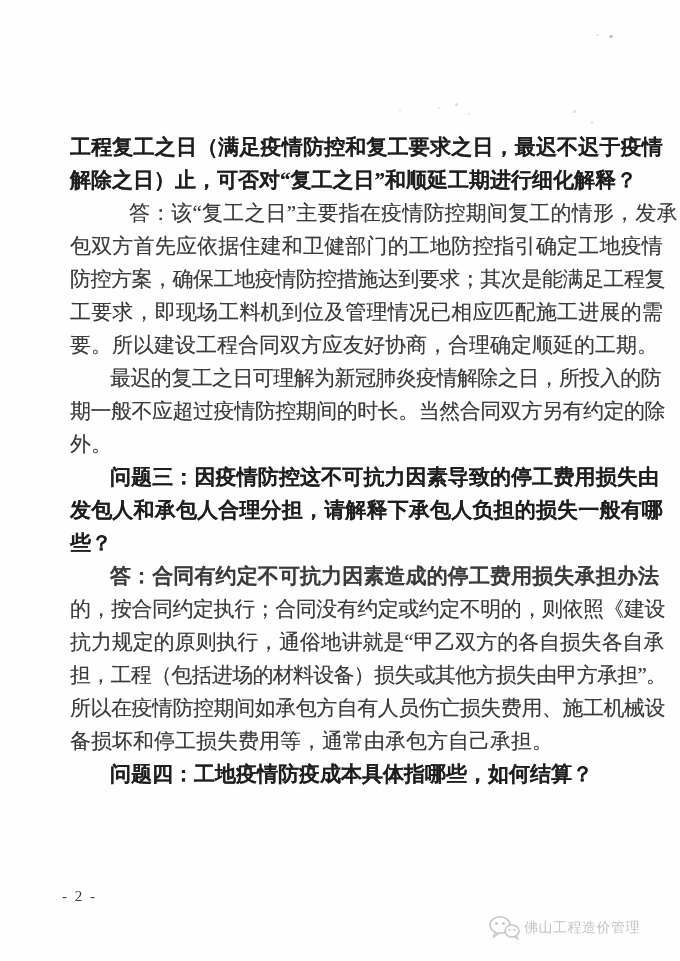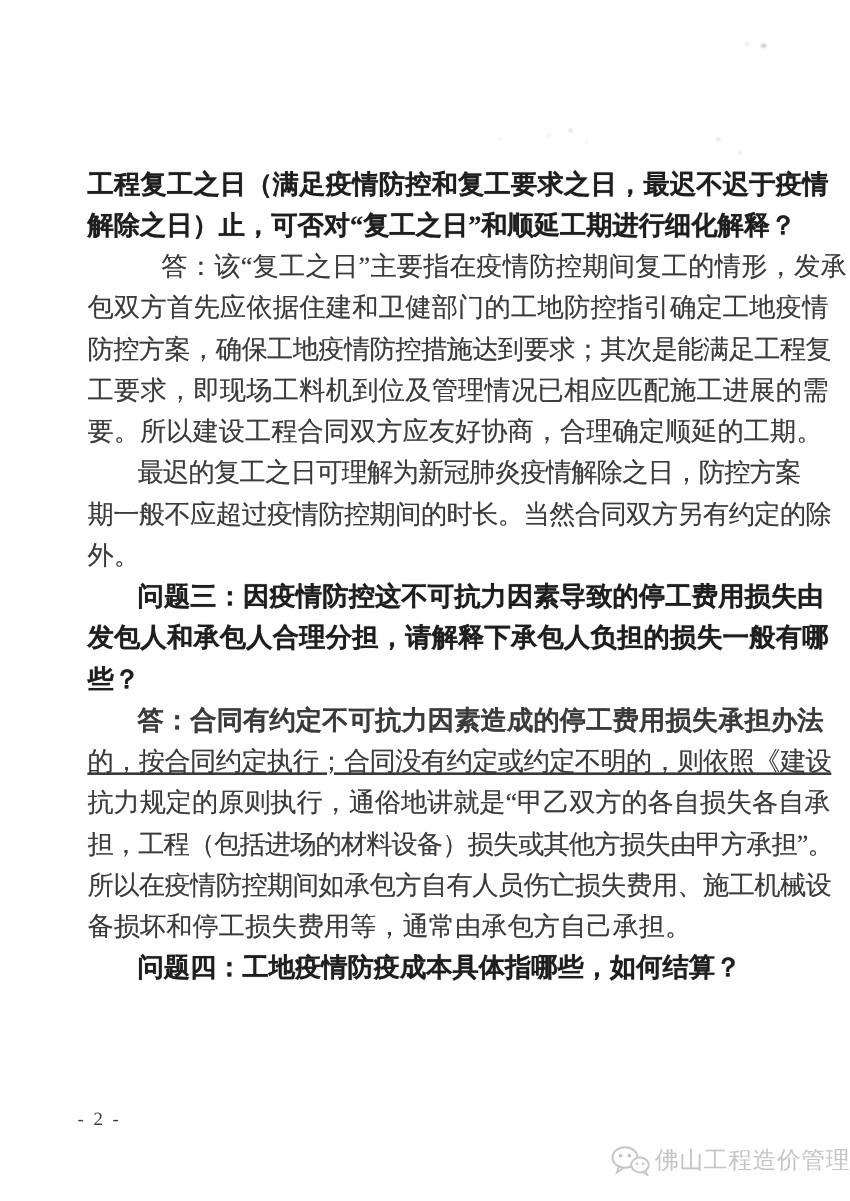--- a/index.html
+++ b/index.html
@@ -52,21 +52,21 @@
   .watermark {
     position: absolute;
     left: 488px;
     top: 915px;
     display: flex;
     align-items: center;
     gap: 4px;
     color: #c6c6c6;
   }
   .watermark-text {
-    font-size: 19px;
+    font-size: 14px;
     letter-spacing: 0.5px;
     color: #c4c4c4;
     font-family: Liberation Sans, sans-serif;
     white-space: nowrap;
   }
   .wm-logo {
     width: 32px;
     height: 25px;
     flex: 0 0 auto;
   }
@@ -108,42 +108,42 @@
       <div class="line">
       <span class="line-text" style="letter-spacing: -0.482759px;">防控方案，确保工地疫情防控措施达到要求；其次是能满足工程复</span>
     </div>
       <div class="line">
       <span class="line-text" style="letter-spacing: 0.178571px;">工要求，即现场工料机到位及管理情况已相应匹配施工进展的需</span>
     </div>
       <div class="line">
       <span class="line-text">要。所以建设工程合同双方应友好协商，合理确定顺延的工期。</span>
     </div>
       <div class="line indent">
-      <span class="line-text" style="letter-spacing: -0.592593px;">最迟的复工之日可理解为新冠肺炎疫情解除之日，防控方案</span>
+      <span class="line-text" style="letter-spacing: -0.592593px;">最迟的复工之日可理解为新冠肺炎疫情解除之日，所投入的防</span>
     </div>
       <div class="line">
       <span class="line-text" style="letter-spacing: -0.482759px;">期一般不应超过疫情防控期间的时长。当然合同双方另有约定的除</span>
     </div>
       <div class="line">
       <span class="line-text">外。</span>
     </div>
       <div class="line bold indent">
       <span class="line-text" style="letter-spacing: 0.115385px;">问题三：因疫情防控这不可抗力因素导致的停工费用损失由</span>
     </div>
       <div class="line bold">
       <span class="line-text" style="letter-spacing: 0.178571px;">发包人和承包人合理分担，请解释下承包人负担的损失一般有哪</span>
     </div>
       <div class="line bold">
       <span class="line-text">些？</span>
     </div>
       <div class="line indent">
       <span class="line-text" style="letter-spacing: 0.115385px; font-weight: bold;">答：合同有约定不可抗力因素造成的停工费用损失承担办法</span>
     </div>
       <div class="line">
-      <span class="line-text" style="letter-spacing: -0.482759px; text-decoration: underline;">的，按合同约定执行；合同没有约定或约定不明的，则依照《建设</span>
+      <span class="line-text" style="letter-spacing: -0.482759px;">的，按合同约定执行；合同没有约定或约定不明的，则依照《建设</span>
     </div>
       <div class="line">
       <span class="line-text" style="letter-spacing: -0.103448px;">抗力规定的原则执行，通俗地讲就是“甲乙双方的各自损失各自承</span>
     </div>
       <div class="line">
       <span class="line-text" style="letter-spacing: -0.733333px;">担，工程（包括进场的材料设备）损失或其他方损失由甲方承担”。</span>
     </div>
       <div class="line">
       <span class="line-text" style="letter-spacing: -0.482759px;">所以在疫情防控期间如承包方自有人员伤亡损失费用、施工机械设</span>
     </div>

